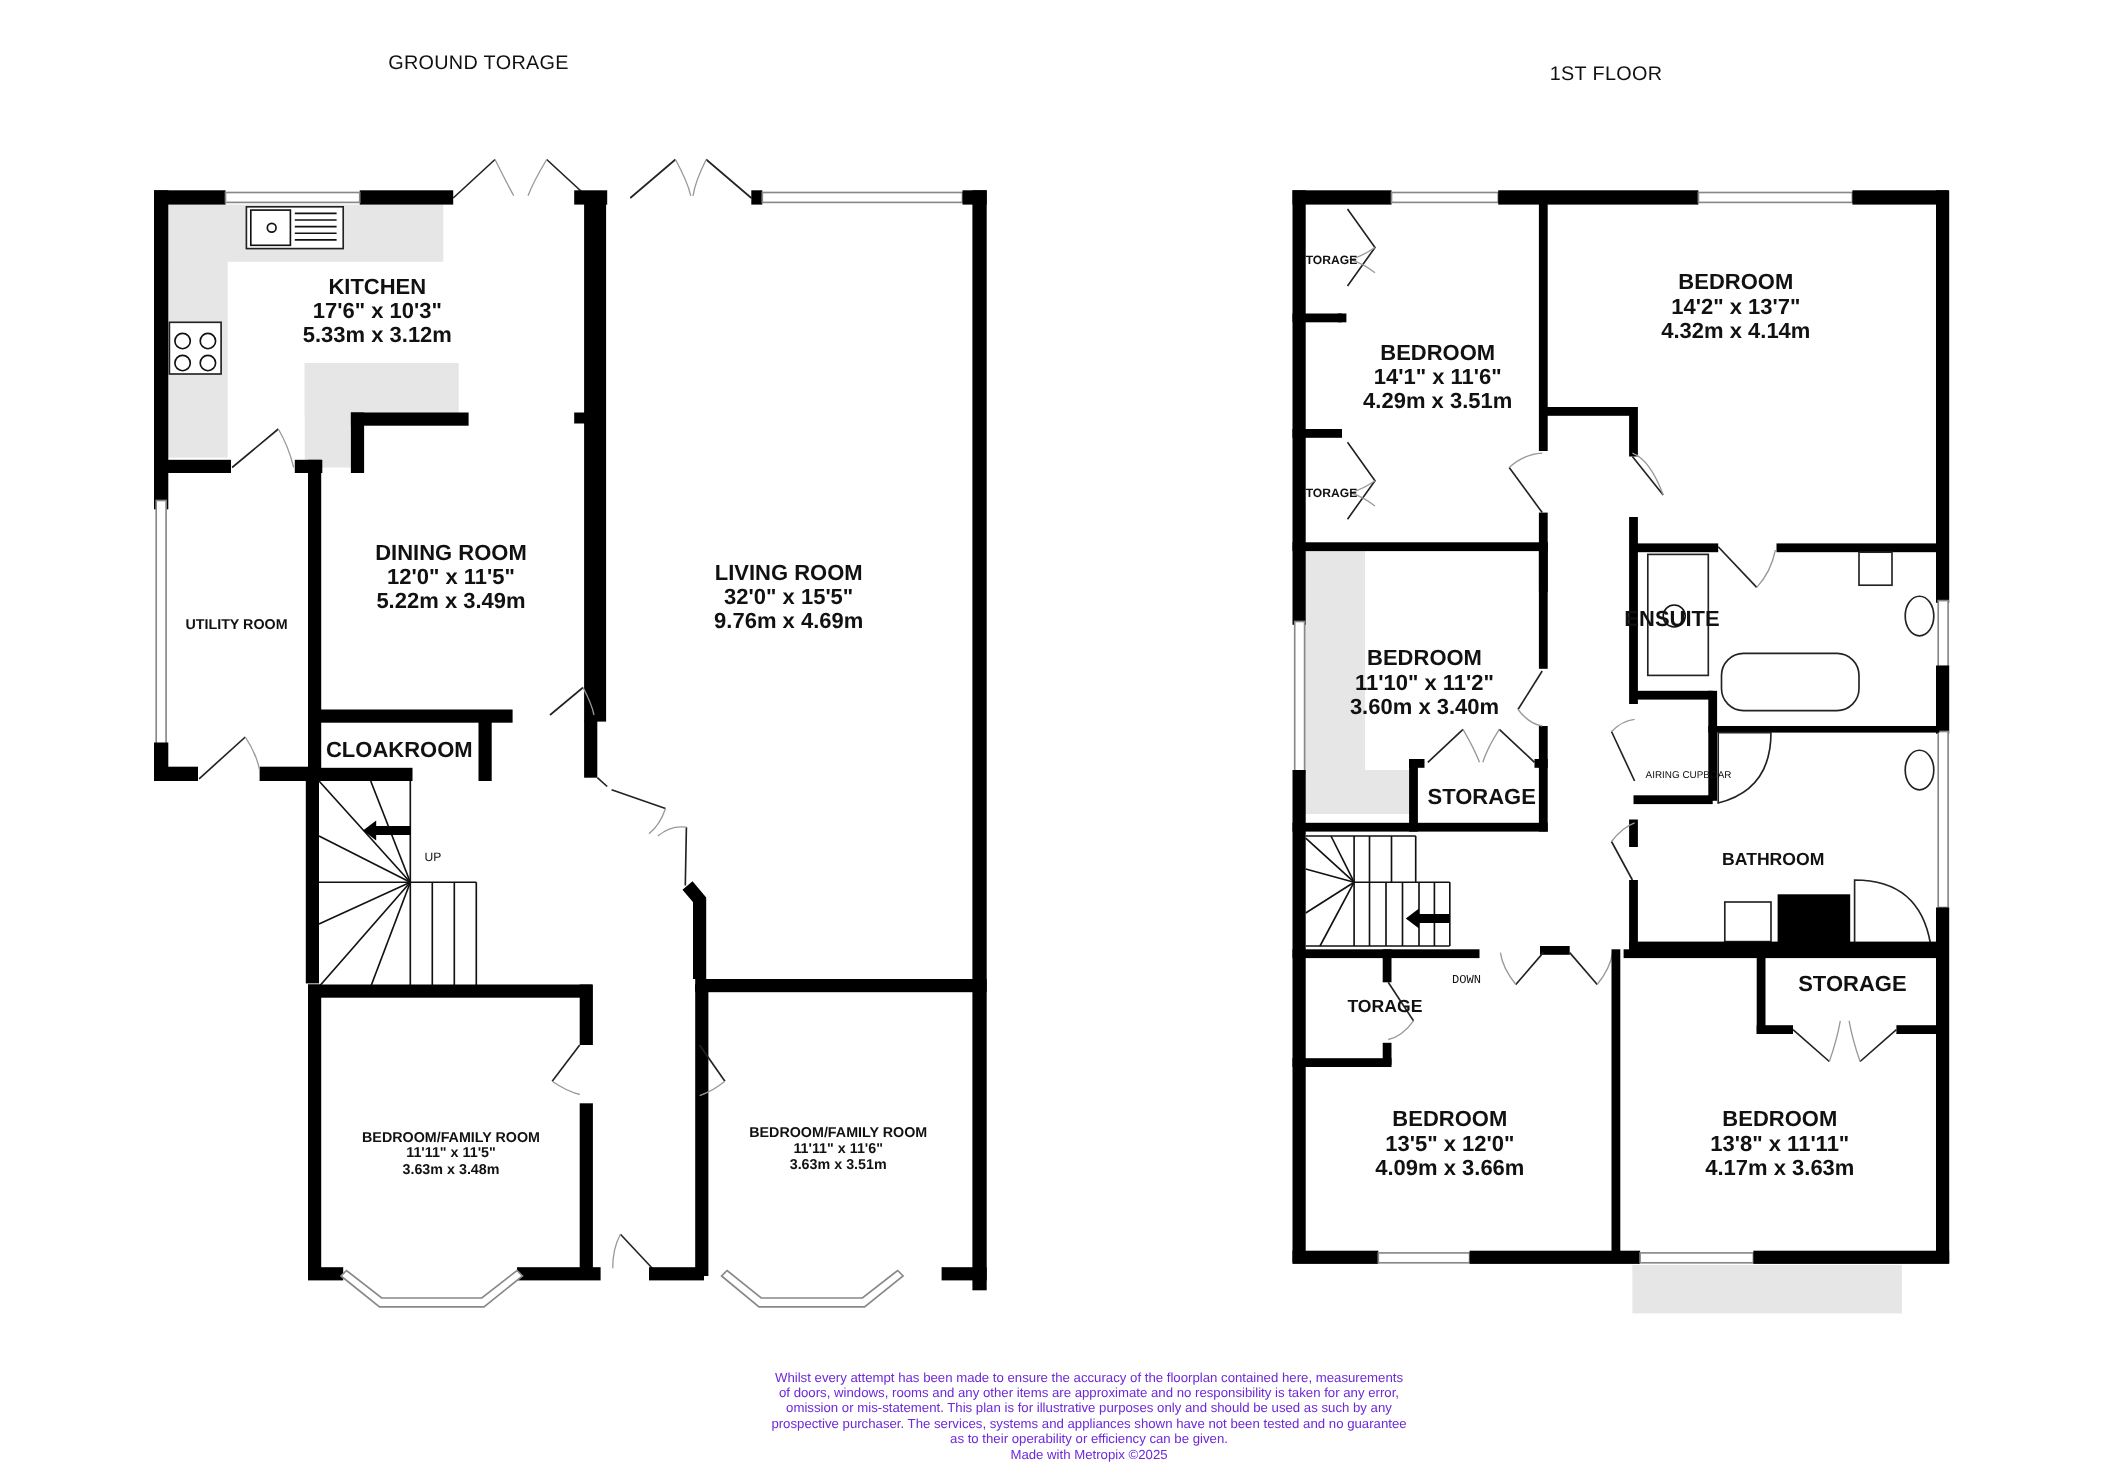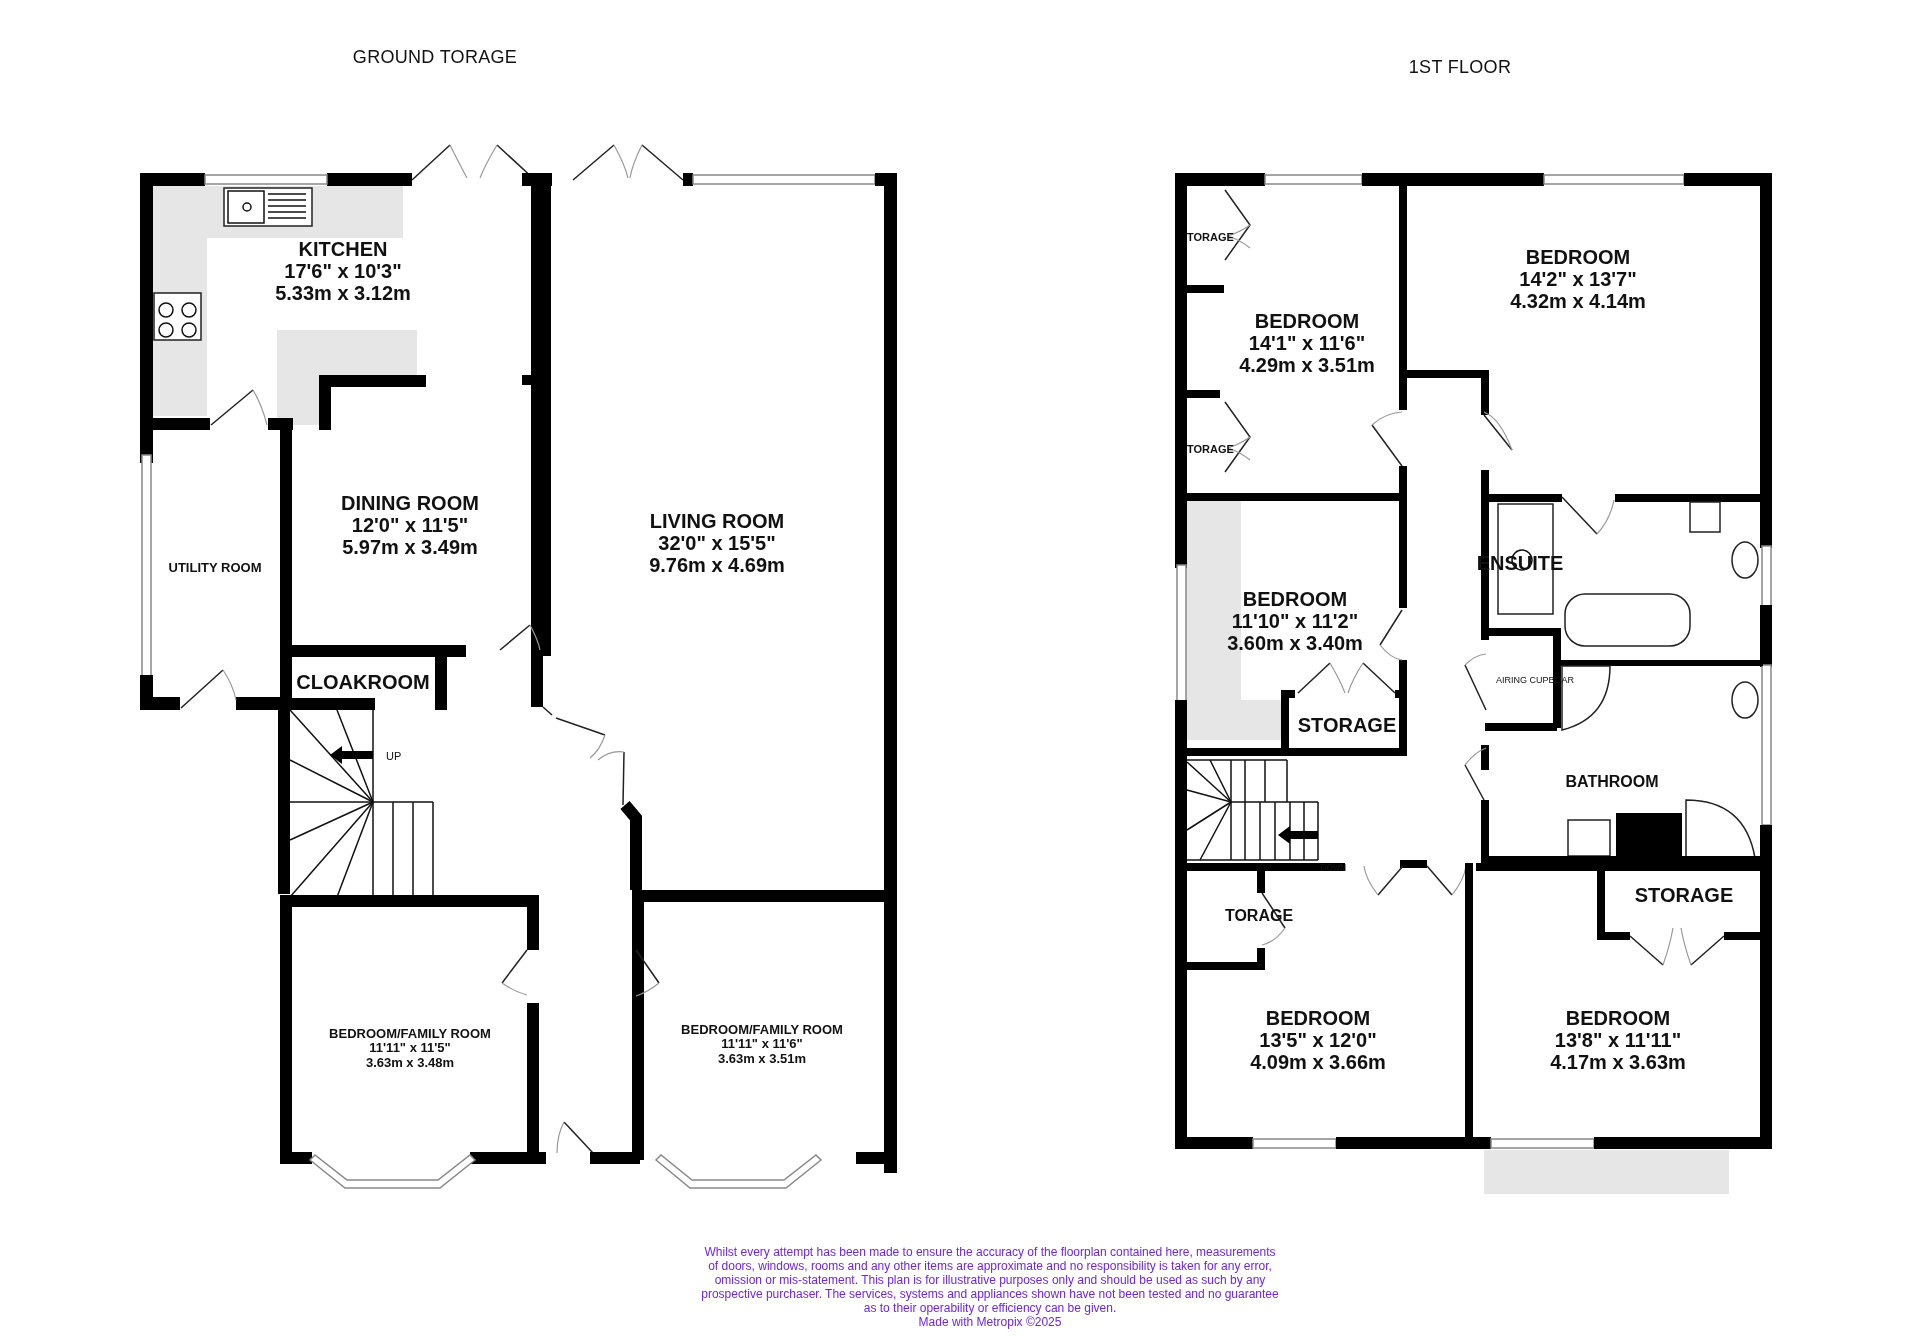--- a/index.html
+++ b/index.html
@@ -12,21 +12,21 @@
   .counter { fill: #e6e6e6; }
   .thin { fill: none; stroke: #111; stroke-width: 1.5; }
   .fixture { fill: #fff; stroke: #222; stroke-width: 1.5; }
   .floor-title { position: absolute; font-size: 18px; letter-spacing: 0.3px; text-align: center; }
   .room { position: absolute; text-align: center; font-weight: bold; line-height: 1.1; transform: translateX(-50%); white-space: nowrap; }
   .room .name { display: block; }
   .room .dim { display: block; }
   .r-big { font-size: 20px; }
   .r-mid { font-size: 16px; margin-left: 44px; }
   .r-small { font-size: 13px; font-weight: bold; text-align: center; }
-  .tiny { position: absolute; font-size: 11px; font-weight: normal; white-space: nowrap; }
+  .tiny { position: absolute; font-size: 11px; font-weight: normal; white-space: nowrap; margin-top: 24px; }
   .tiny-b { position: absolute; font-size: 11px; font-weight: bold; white-space: nowrap; }
   .disclaimer { position: absolute; left: 650px; top: 1245px; width: 680px; text-align: center; font-size: 12px; line-height: 14px; color: #6d28d9; }
   .disclaimer span { display: block; }
 </style>
 </head>
 <body>
 
 <svg class="plan" viewBox="0 0 1920 1338" xmlns="http://www.w3.org/2000/svg">
 
   <g>
@@ -281,32 +281,32 @@
     <rect class="wall" x="1597" y="932" width="33" height="8"></rect>
     <rect class="wall" x="1724" y="932" width="46" height="8"></rect>
     <path class="door" d="M1630,936 L1663,965 M1724,936 L1691,965"></path>
     <path class="arc" d="M1663,965 Q1670,945 1673,928 M1691,965 Q1684,945 1681,928"></path>
   </g>
 </svg>
 
 <div class="floor-title" style="left:330px; top:47px; width:210px;">GROUND TORAGE</div>
 <div class="floor-title" style="left:1370px; top:57px; width:180px;">1ST FLOOR</div>
 
-<div class="room r-big" style="left:343px; top:238px;">
+<div class="room r-big" style="left:343px; top:250px;">
   <span class="name">KITCHEN</span>
   <span class="dim">17'6"  x 10'3"</span>
   <span class="dim">5.33m  x 3.12m</span>
 </div>
 <div class="room r-small" style="left:215px; top:561px;">
   <span class="name">UTILITY ROOM</span>
 </div>
 <div class="room r-big" style="left:410px; top:492px;">
   <span class="name">DINING ROOM</span>
   <span class="dim">12'0"  x 11'5"</span>
-  <span class="dim">5.97m  x 3.49m</span>
+  <span class="dim">5.22m  x 3.49m</span>
 </div>
 <div class="room r-big" style="left:717px; top:510px;">
   <span class="name">LIVING ROOM</span>
   <span class="dim">32'0"  x 15'5"</span>
   <span class="dim">9.76m  x 4.69m</span>
 </div>
 <div class="room r-big" style="left:363px; top:671px;">
   <span class="name">CLOAKROOM</span>
 </div>
 <div class="tiny" style="left:386px; top:750px;">UP</div>

